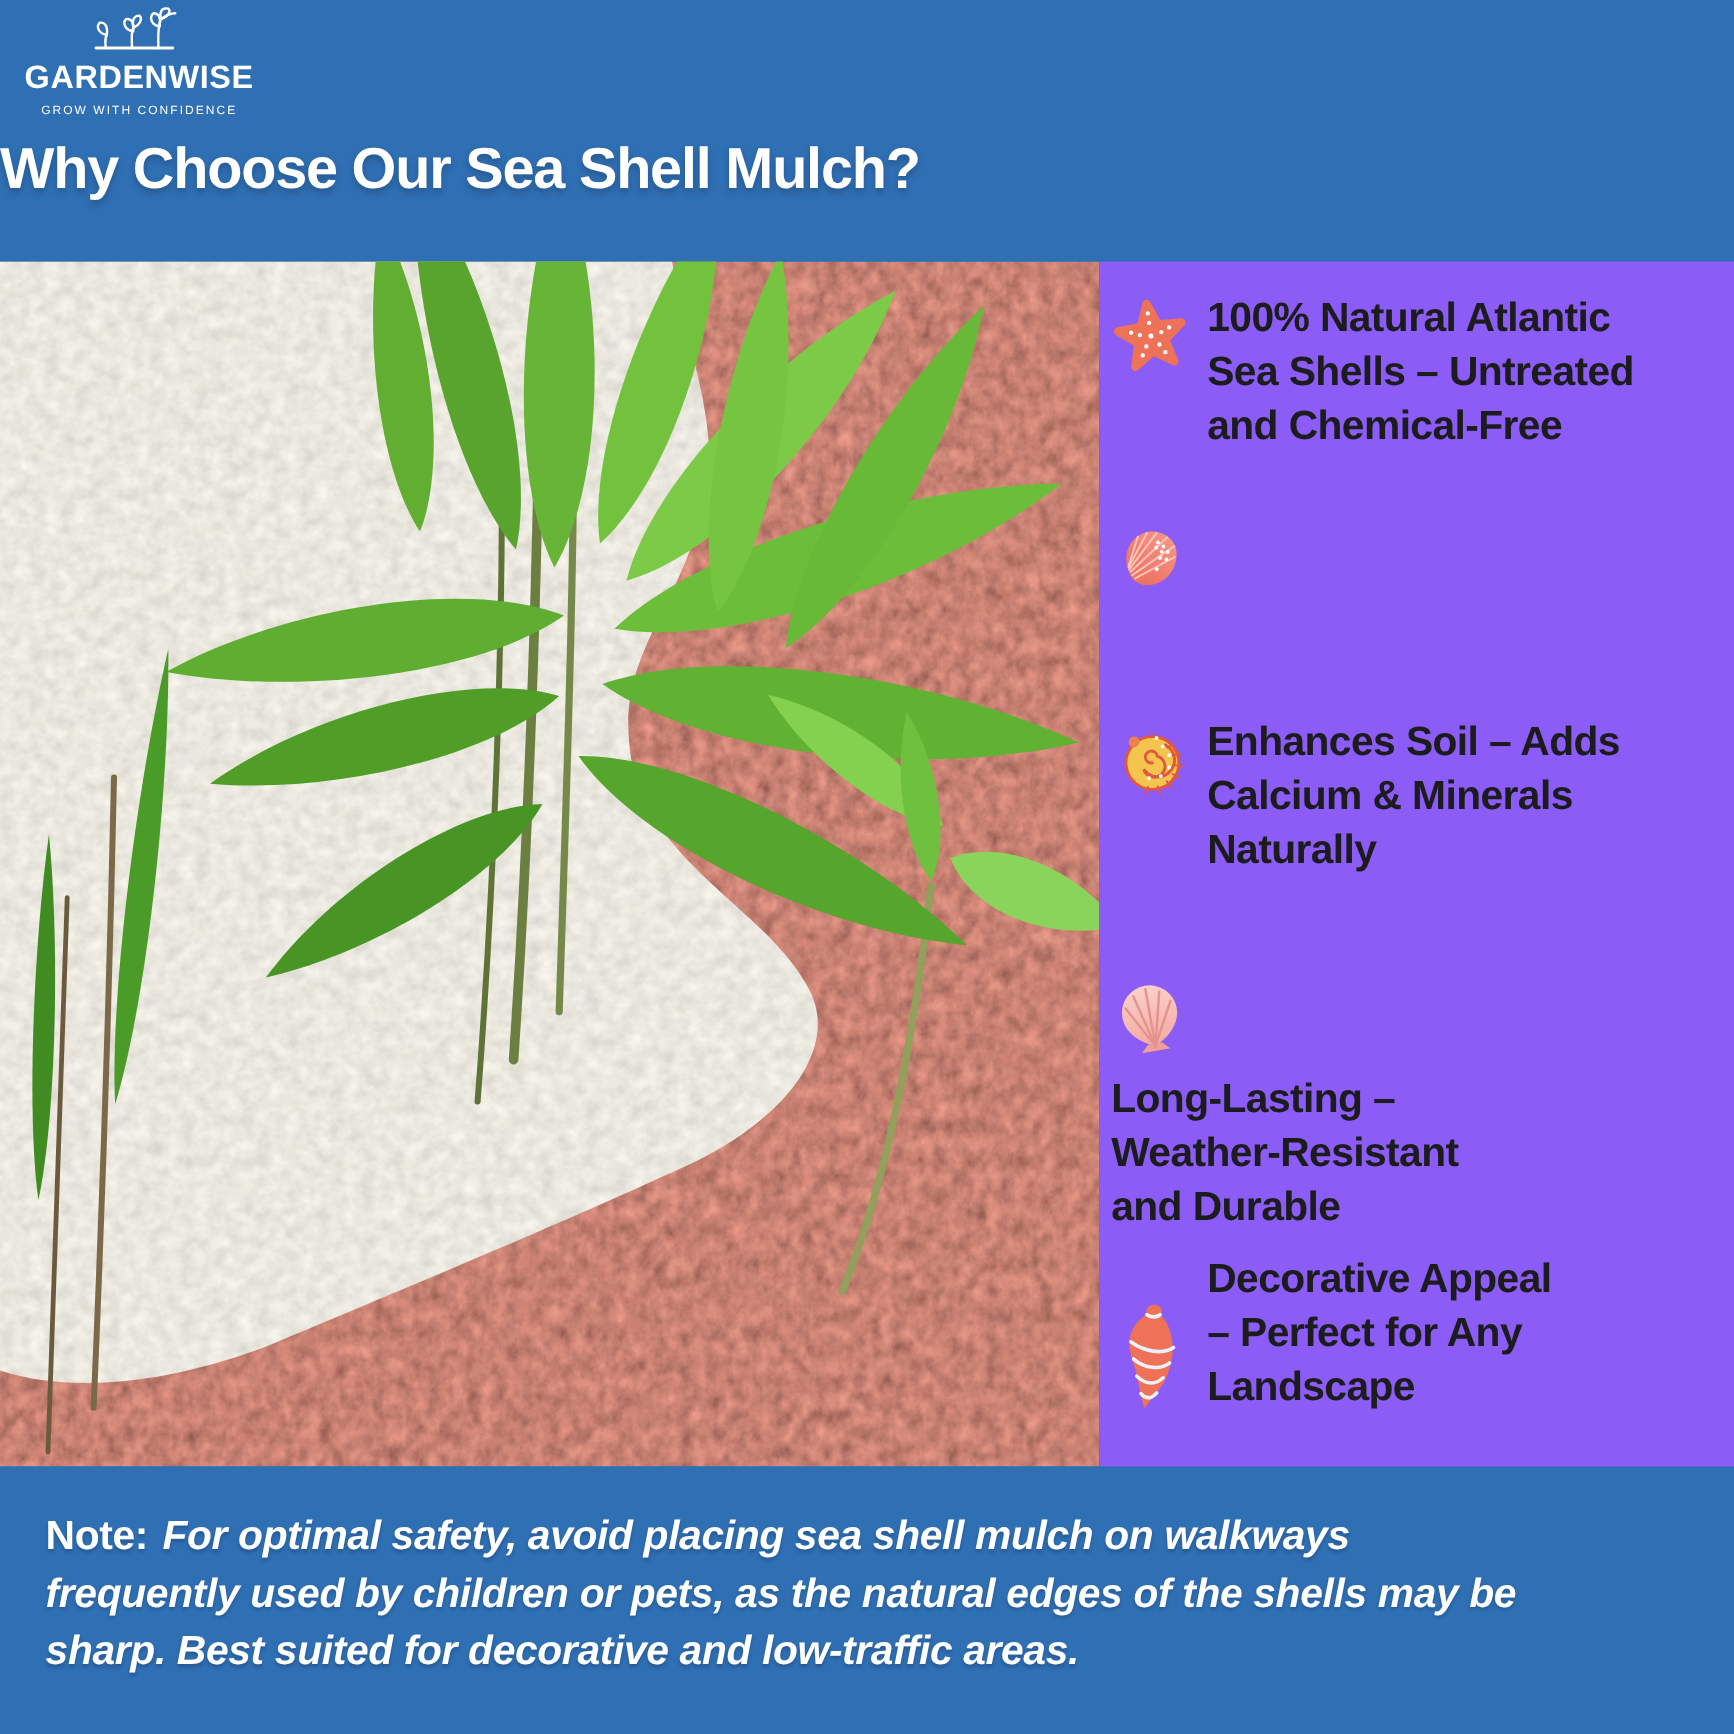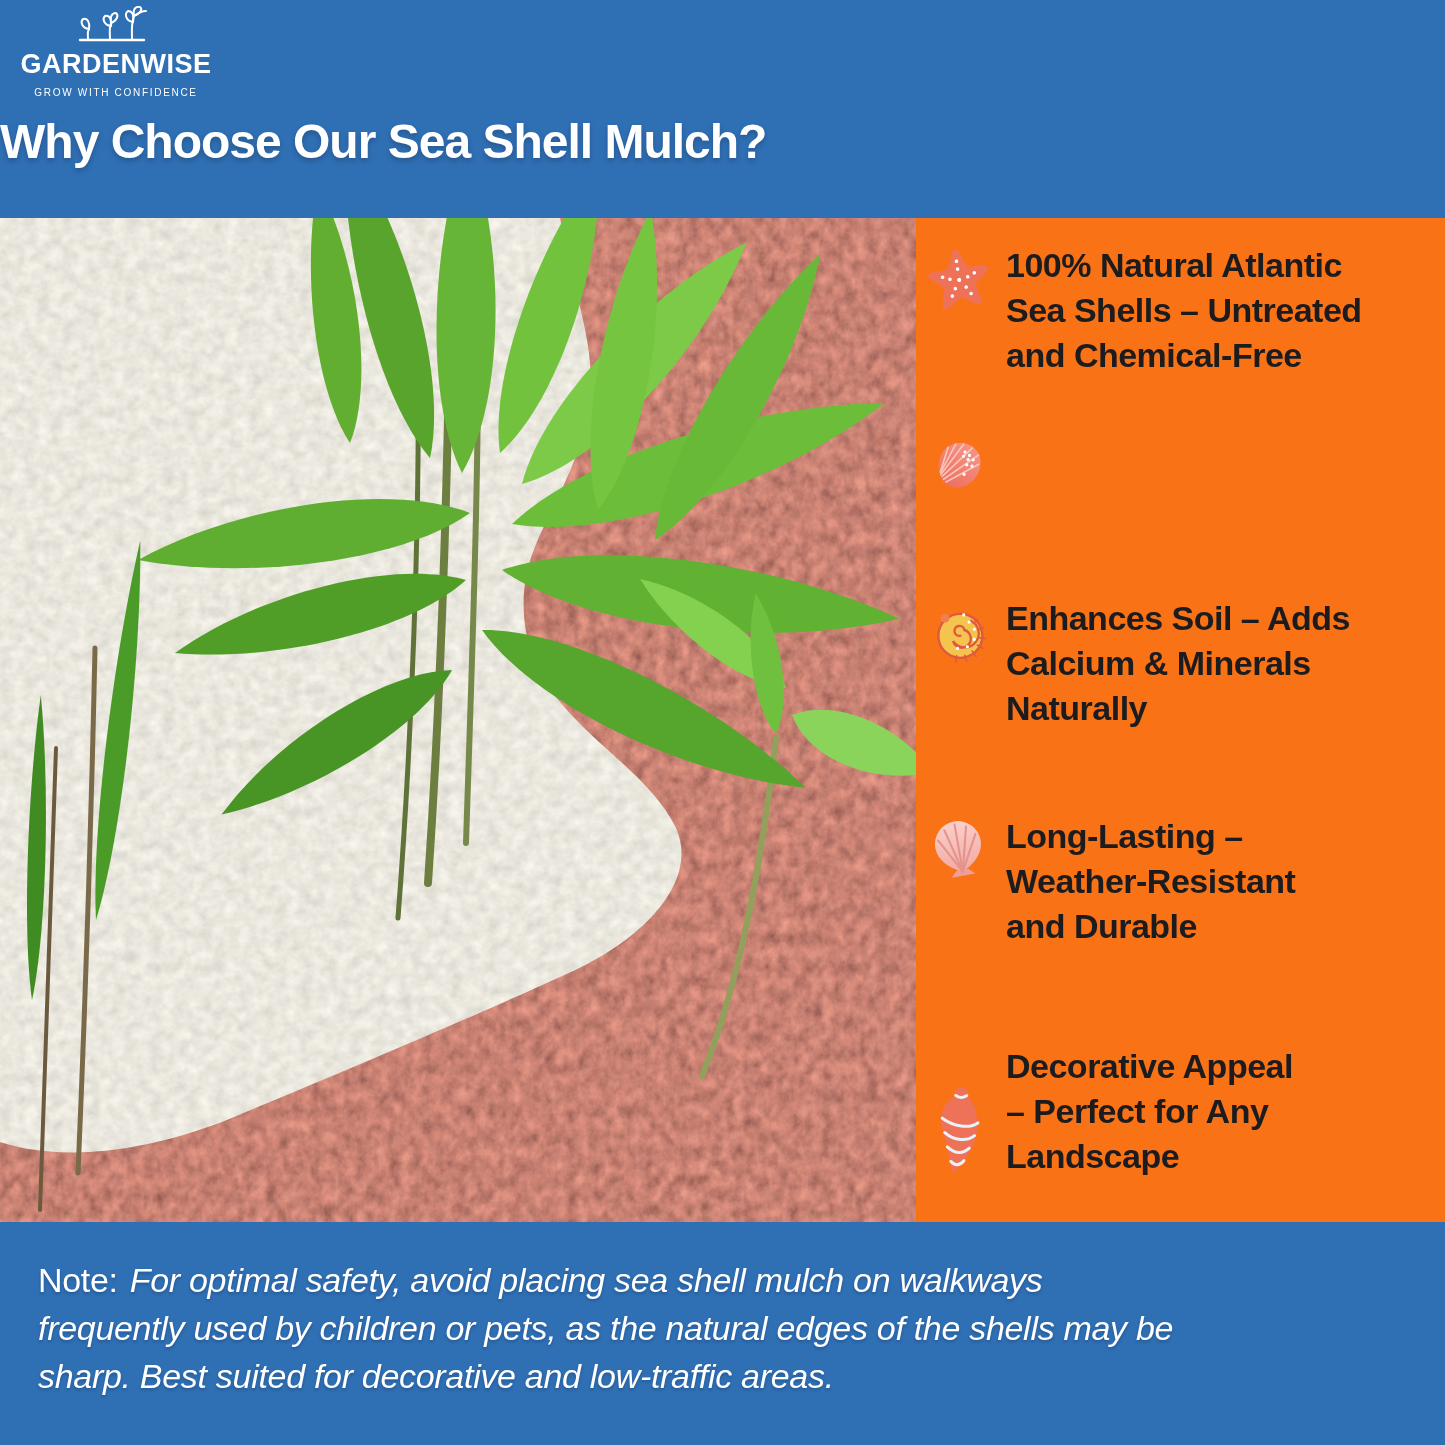--- a/index.html
+++ b/index.html
@@ -13,30 +13,30 @@
   .logo-tag{font-size:10px;font-weight:normal;letter-spacing:1.7px;margin-top:7px;white-space:nowrap;}
   .title{position:absolute;top:114px;left:0;width:100%;text-align:left;margin:0;
          font-size:48px;font-weight:bold;color:#fff;letter-spacing:-1px;
          text-shadow:0 3px 5px rgba(25,45,75,.35);white-space:nowrap;}
 
   
   .photo{position:absolute;left:0;top:218px;width:916px;height:1004px;}
   .photo svg{display:block;width:916px;height:1004px;}
 
   
-  .panel{position:absolute;left:916px;top:218px;width:529px;height:1004px;background:#f97316;}
+  .panel{position:absolute;left:916px;top:218px;width:529px;height:1004px;background:#8b5cf6;}
   .feature{position:absolute;left:10px;display:flex;gap:14px;width:508px;align-items:flex-start;}
   .ficon{flex:0 0 66px;width:66px;display:flex;justify-content:center;}
   .ftext{font-size:34px;line-height:45px;font-weight:bold;letter-spacing:-0.5px;
          color:#1C1C1E;white-space:pre-line;margin-top:-4px;}
-  .f1{top:29px;} .f2{top:217px;} .f3{top:382px;} .f4{top:600px;} .f5{top:830px;align-items:flex-end;}
+  .f1{top:29px;} .f2{top:217px;} .f3{top:382px;} .f4{top:600px;flex-direction:column;} .f5{top:830px;align-items:flex-end;}
 
   
   .note{position:absolute;left:38px;top:1256px;width:1378px;margin:0;
-        font-size:34px;line-height:48px;font-weight:normal;font-style:italic;
+        font-size:34px;line-height:48px;font-weight:bold;font-style:italic;
         letter-spacing:-0.3px;color:#fff;white-space:pre-line;
         text-shadow:0 2px 3px rgba(20,40,70,.30);}
   .note-label{font-style:normal;margin-right:12px;}
 </style>
 </head>
 <body>
 
 <div class="canvas">
 
   <div class="logo">

